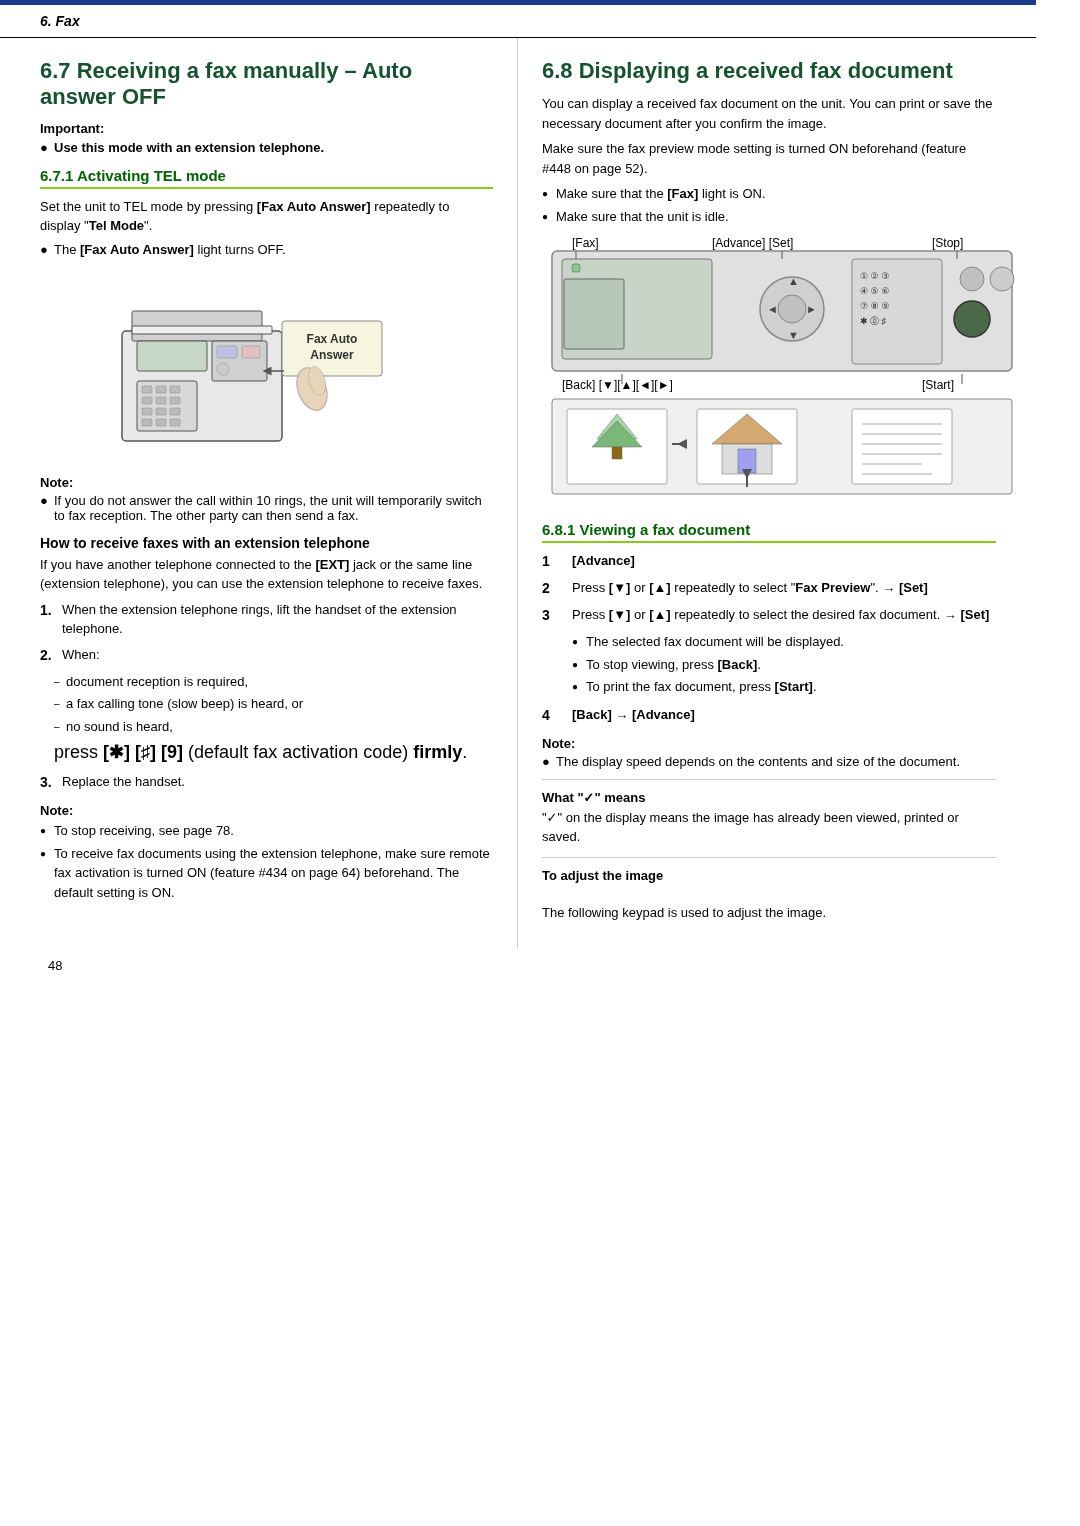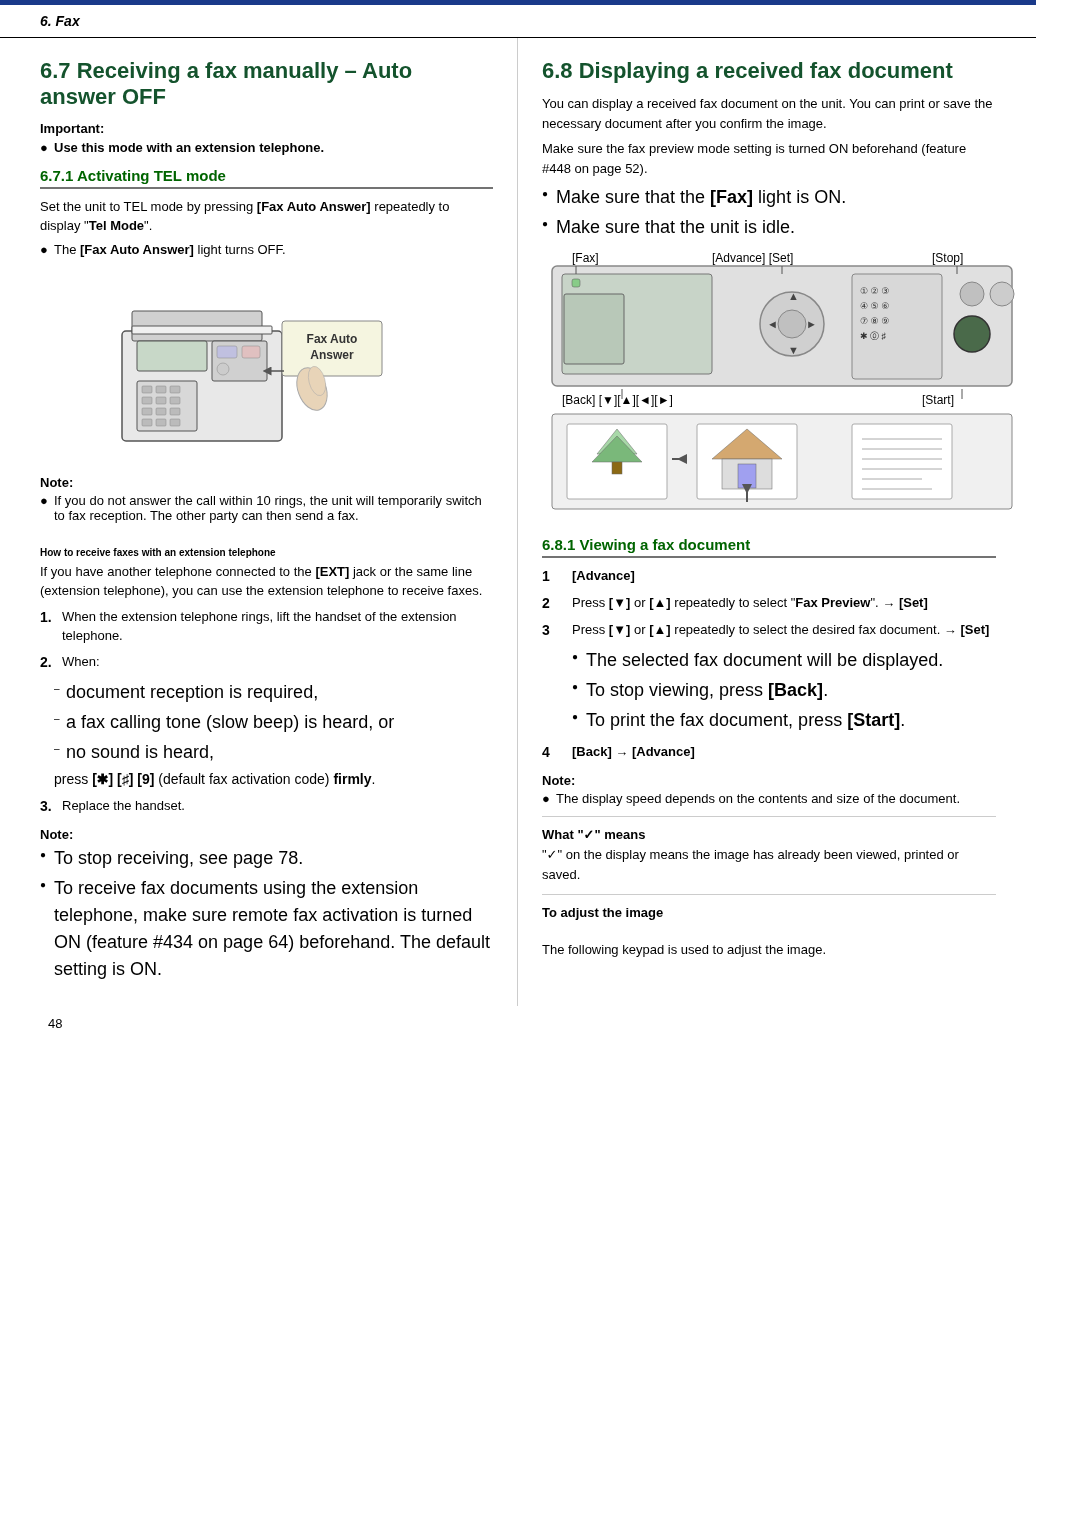--- a/index.html
+++ b/index.html
@@ -41,21 +41,21 @@
       font-size: 22px;
       font-weight: bold;
       line-height: 1.2;
       margin-bottom: 10px;
       color: #14532d;
     }
     h3 {
       font-size: 15px;
       font-weight: bold;
       color: #006400;
-      border-bottom: 2px solid #737373;
+      border-bottom: 2px solid #84cc16;
       padding-bottom: 3px;
       margin-bottom: 8px;
       margin-top: 12px;
     }
     .important-label {
       font-weight: bold;
       font-size: 13px;
       margin-bottom: 4px;
     }
     .bullet-item {
@@ -77,30 +77,30 @@
       line-height: 1.5;
     }
     .note-label {
       font-weight: bold;
       font-size: 13px;
       margin-top: 10px;
       margin-bottom: 3px;
     }
     .section-title-bold {
       font-weight: bold;
-      font-size: 10px;
-      margin-top: 24px;
+      font-size: 14px;
+      margin-top: 12px;
       margin-bottom: 4px;
     }
     ul {
       list-style: none;
       padding-left: 0;
     }
     ul li {
-      font-size: 18px;
+      font-size: 13px;
       line-height: 1.5;
       margin-bottom: 3px;
       padding-left: 14px;
       position: relative;
     }
     ul li::before {
       content: "●";
       position: absolute;
       left: 0;
       font-size: 10px;
@@ -272,21 +272,21 @@
       </div>
       <div class="step-row">
         <span class="step-num">2.</span>
         <span class="step-content">When:</span>
       </div>
       <ul class="dash-list">
         <li>document reception is required,</li>
         <li>a fax calling tone (slow beep) is heard, or</li>
         <li>no sound is heard,</li>
       </ul>
-      <p style="padding-left:14px; font-size:14px;">
+      <p style="padding-left:14px; font-size:18px;">
         press <strong>[✱] [♯] [9]</strong> (default fax activation code) <strong>firmly</strong>.
       </p>
 
       <div class="step-row">
         <span class="step-num">3.</span>
         <span class="step-content">Replace the handset.</span>
       </div>
 
       <div class="note-label">Note:</div>
       <ul>

